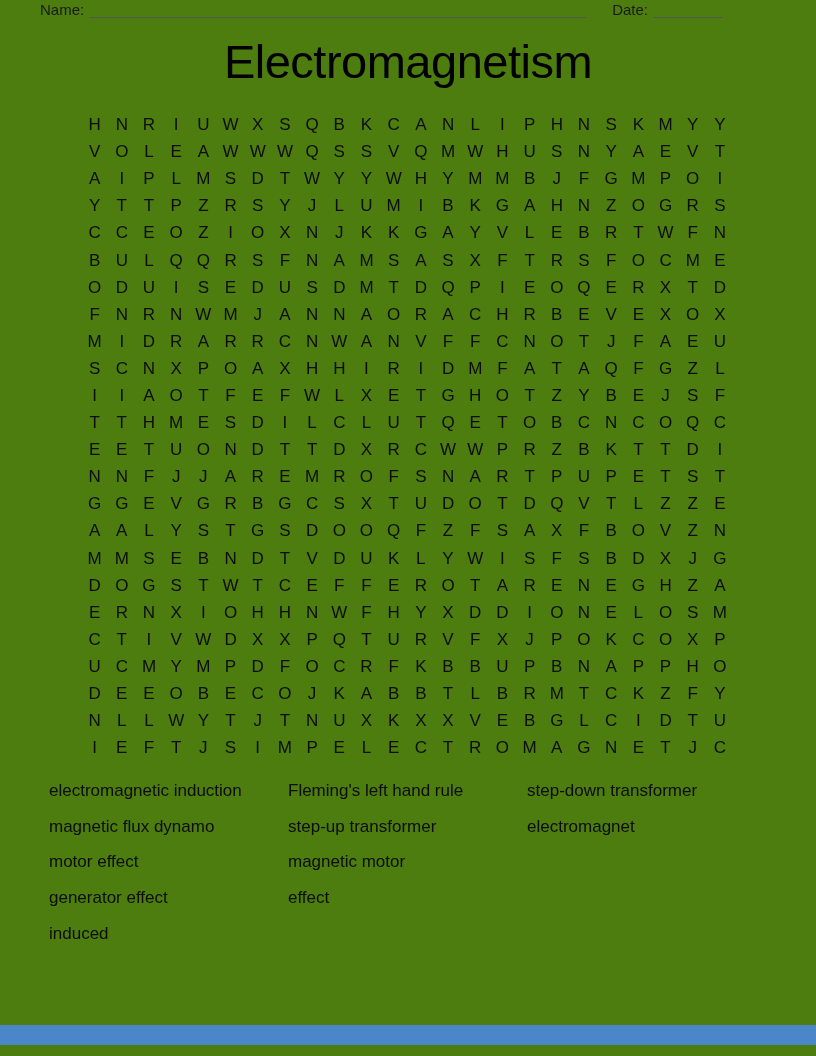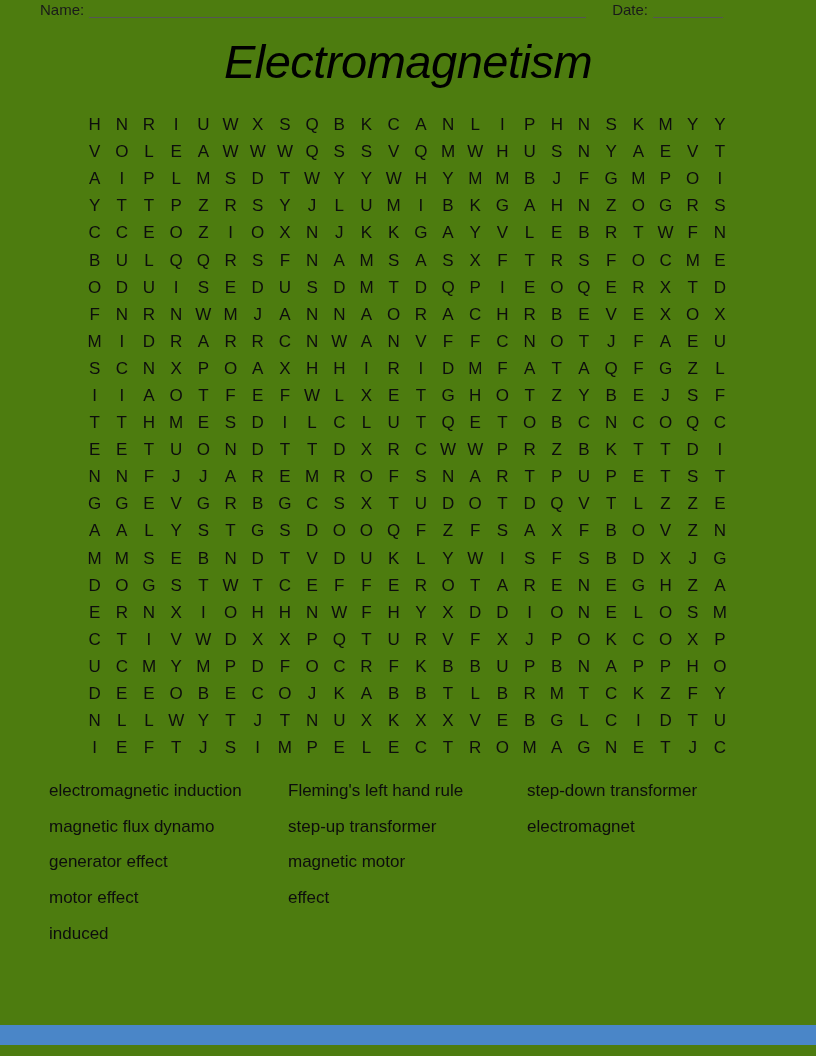--- a/index.html
+++ b/index.html
@@ -22,21 +22,20 @@
   .name-line { width: 497px; margin-left: 5px; }
   .date-gap { width: 26px; }
   .date-line { width: 70px; margin-left: 5px; }
 
   
   .title {
     position: absolute; top: 34px; left: 0; right: 0;
     text-align: center;
     font-size: 47px; font-weight: 500; letter-spacing: -0.5px;
     color: #000;
-    font-style: italic;
   }
 
   
   .grid {
     position: absolute; top: 111px; left: 81px;
     display: grid;
     grid-template-columns: repeat(24, 27.2px);
     grid-auto-rows: 27.1px;
   }
   .cell {
@@ -653,22 +652,22 @@
       <span class="cell">E</span>
       <span class="cell">T</span>
       <span class="cell">J</span>
       <span class="cell">C</span>
     </div>
 
   <div class="word-bank">
     <div class="wb-col wb-col-1">
         <div class="word">electromagnetic induction</div>
         <div class="word">magnetic flux dynamo</div>
+        <div class="word">motor effect</div>
         <div class="word">generator effect</div>
-        <div class="word">motor effect</div>
         <div class="word">induced</div>
       </div>
     <div class="wb-col wb-col-2">
         <div class="word">Fleming's left hand rule</div>
         <div class="word">step-up transformer</div>
         <div class="word">magnetic motor</div>
         <div class="word">effect</div>
       </div>
     <div class="wb-col wb-col-3">
         <div class="word">step-down transformer</div>

